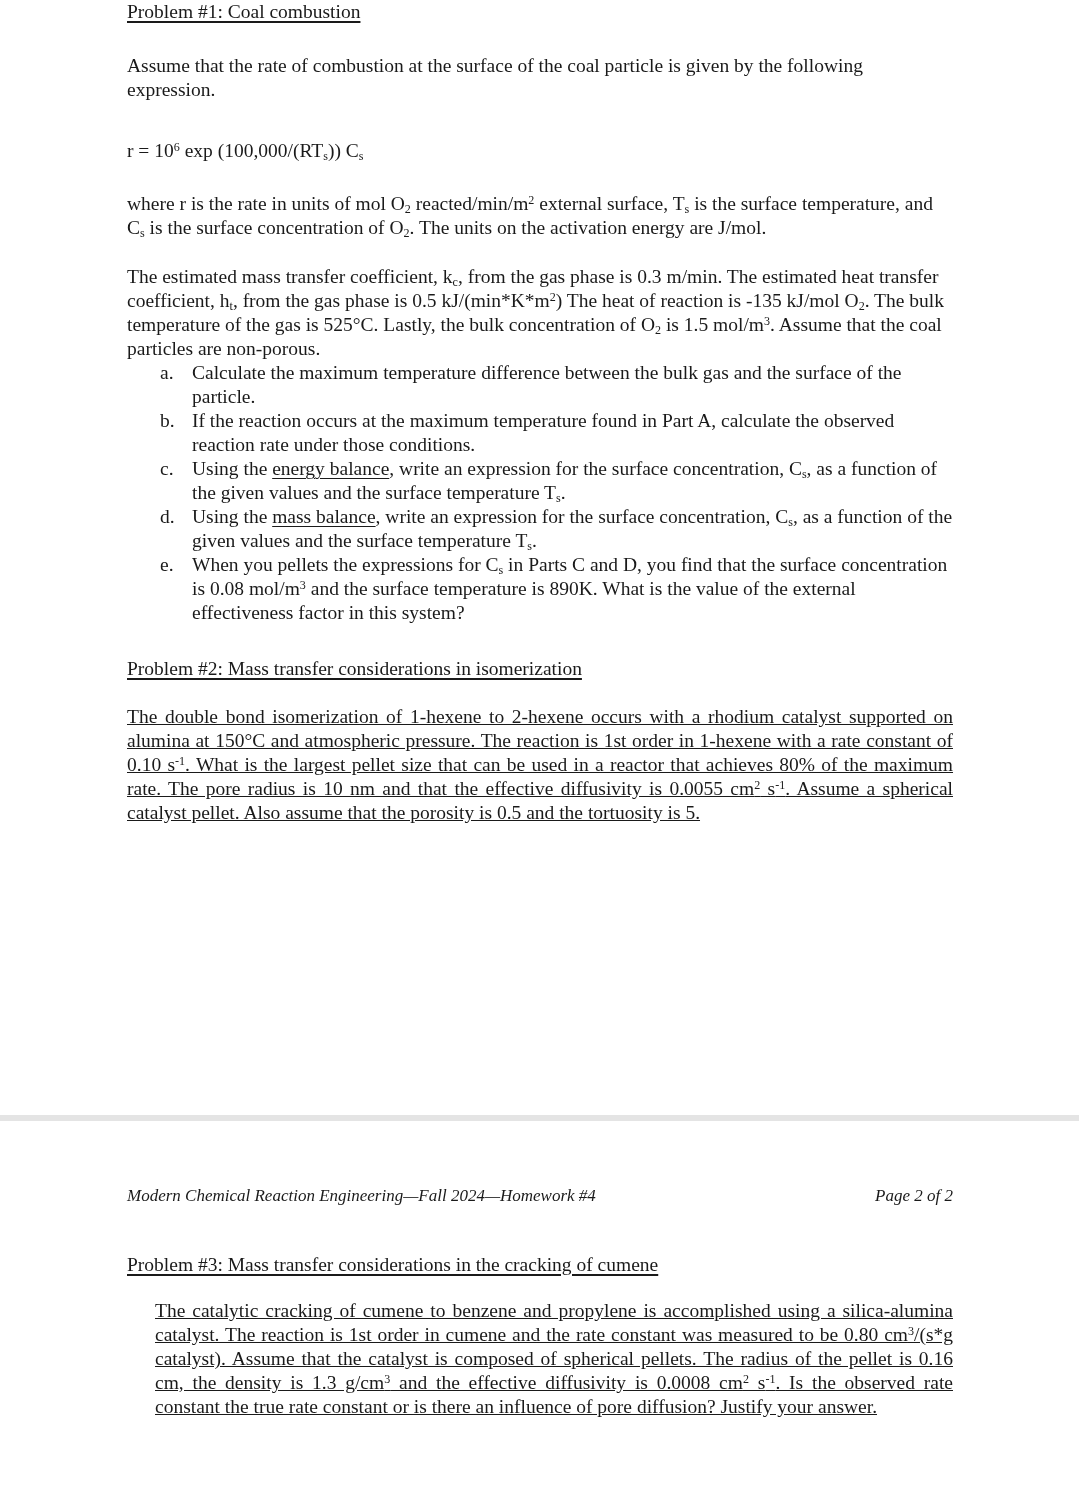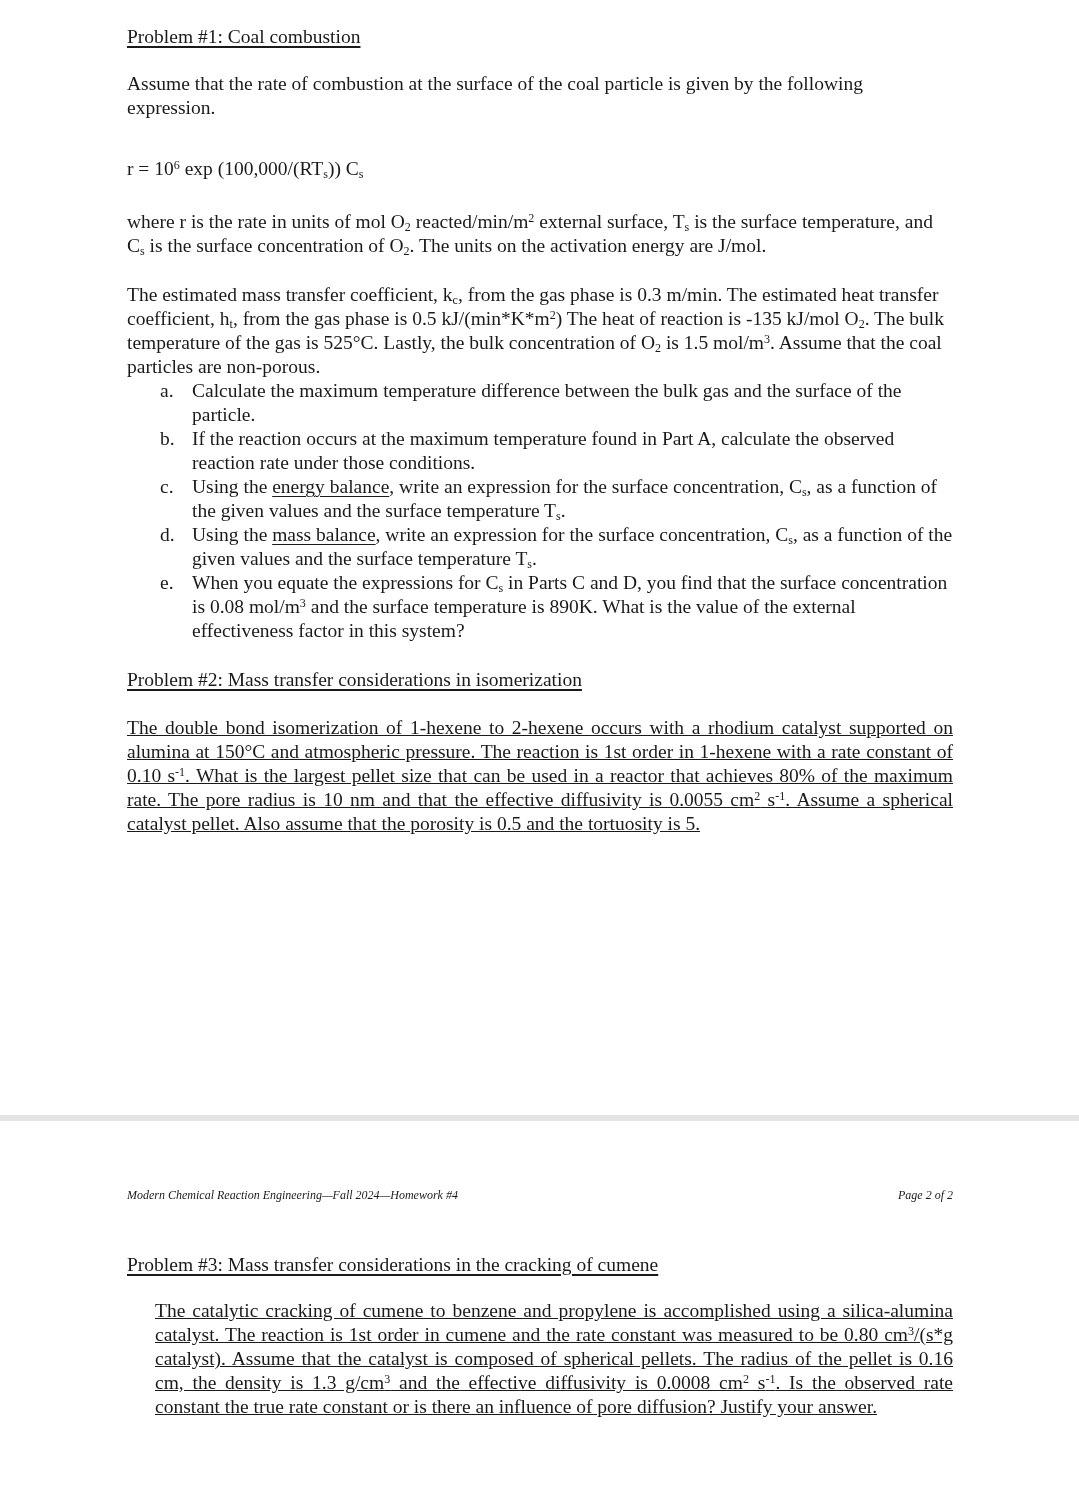--- a/index.html
+++ b/index.html
@@ -6,55 +6,55 @@
   html, body { width: 1079px; background: #ffffff; }
   body {
     height: 1507px;
     font-family: "Liberation Serif", "DejaVu Serif", serif;
     color: #1a1a1a;
     font-size: 19.5px;
     line-height: 24px;
     overflow: hidden;
   }
   .page { padding-left: 127px; padding-right: 126px; }
-  .page-1 { height: 1115px; padding-top: 25px; }
+  .page-1 { height: 1115px; }
   .page-separator { height: 6px; width: 100%; }
   .page-2 { padding-top: 64px; }
 
   .prob-heading {
     font-size: 19.5px;
     font-weight: normal;
     text-decoration: underline;
     text-decoration-thickness: 1.5px;
     text-underline-offset: 3px;
   }
-  .intro        { margin-top: 23px; }
+  .intro        { margin-top: 30px; }
   .equation     { margin-top: 37px; }
   .rate-def     { margin-top: 29px; }
   .transport    { margin-top: 25px; }
-  .p2-heading   { margin-top: 25px; }
+  .p2-heading   { margin-top: 32px; }
   .p2-body      { margin-top: 24px; }
   .p3-heading   { margin-top: 47px; }
   .p3-body      { margin-top: 22px; margin-left: 28px; }
   .justified    { text-align: justify; text-decoration: underline; }
 
   ol.parts { list-style: none; }
   ol.parts li { position: relative; padding-left: 65px; }
   ol.parts li .part-label { position: absolute; left: 33px; top: 0; }
 
   .seg-sub { font-size: 0.62em; vertical-align: -0.22em; line-height: 0; }
   .seg-sup { font-size: 0.62em; vertical-align: 0.5em;  line-height: 0; }
   .seg-u   { text-decoration: underline; text-decoration-thickness: 1.3px; text-underline-offset: 3px; }
 
   .page2-header {
     display: flex;
     justify-content: space-between;
     align-items: flex-end;
     font-style: italic;
-    font-size: 12px;
+    font-size: 17px;
     line-height: 21px;
   }
 </style>
 </head>
 <body style="color: rgb(26, 26, 26); background: rgb(255, 255, 255);">
 
 <div class="page page-1">
 
   <h2 class="prob-heading">Problem #1:  Coal combustion</h2>
 
@@ -78,21 +78,21 @@
     <li>
       <span class="part-label">c.</span>
       <span><span>Using the </span><span class="seg-u">energy balance</span><span>, write an expression for the surface concentration, C</span><span class="seg-sub">s</span><span>, as a function of the given values and the surface temperature T</span><span class="seg-sub">s</span><span>.</span></span>
     </li>
     <li>
       <span class="part-label">d.</span>
       <span><span>Using the </span><span class="seg-u">mass balance</span><span>, write an expression for the surface concentration, C</span><span class="seg-sub">s</span><span>, as a function of the given values and the surface temperature T</span><span class="seg-sub">s</span><span>.</span></span>
     </li>
     <li>
       <span class="part-label">e.</span>
-      <span><span>When you equate the expressions for C</span><span class="seg-sub">s</span><span> in Parts C and D, you find that the surface concentration is 0.08 mol/m</span><span class="seg-sup">3</span><span> and the surface temperature is 890K. What is the value of the external effectiveness factor in this system?</span></span>
+      <span><span>When you pellets the expressions for C</span><span class="seg-sub">s</span><span> in Parts C and D, you find that the surface concentration is 0.08 mol/m</span><span class="seg-sup">3</span><span> and the surface temperature is 890K. What is the value of the external effectiveness factor in this system?</span></span>
     </li>
   </ol>
 
   <h2 class="prob-heading p2-heading">Problem #2: Mass transfer considerations in isomerization</h2>
 
   <p class="p2-body justified"><span>The double bond isomerization of 1-hexene to 2-hexene occurs with a rhodium catalyst supported on alumina at 150°C and atmospheric pressure. The reaction is 1st order in 1-hexene with a rate constant of 0.10 s</span><span class="seg-sup">-1</span><span>. What is the largest pellet size that can be used in a reactor that achieves 80% of the maximum rate. The pore radius is 10 nm and that the effective diffusivity is 0.0055 cm</span><span class="seg-sup">2</span><span> s</span><span class="seg-sup">-1</span><span>. Assume a spherical catalyst pellet. Also assume that the porosity is 0.5 and the tortuosity is 5.</span></p>
 
 </div>
 
 <div class="page-separator" style="background: rgb(228, 228, 228);"></div>

